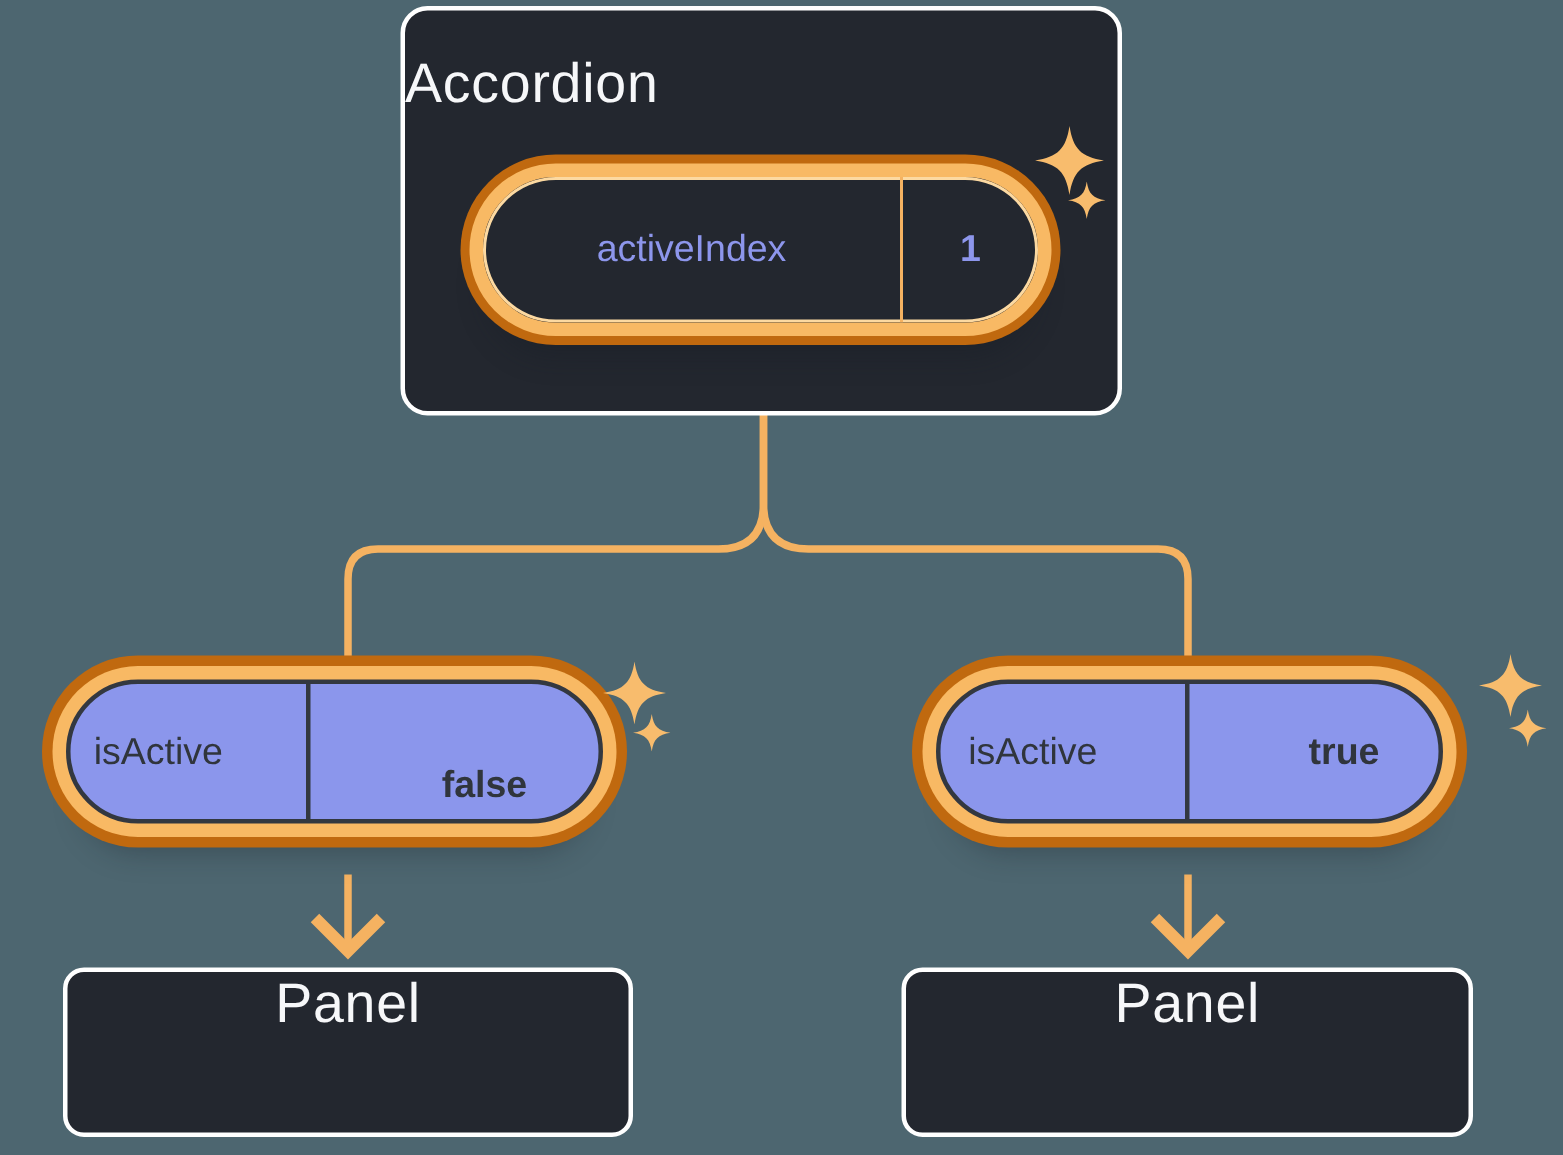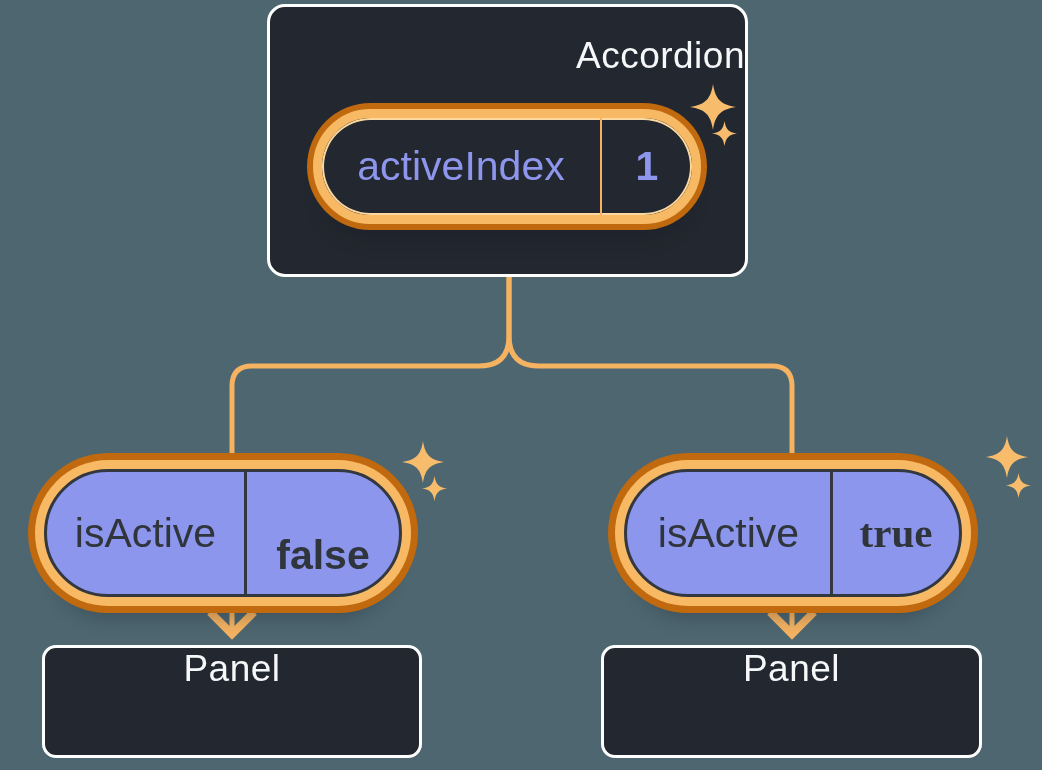--- a/index.html
+++ b/index.html
@@ -23,21 +23,21 @@
     border: 3px solid var(--node-border);
     color: var(--node-text);
   }
   .accordion-node {
     left: 267px; top: 4px;
     width: 481px; height: 273px;
     border-radius: 18px;
   }
   .node-title {
     margin-top: 28px;
-    text-align: right;
+    text-align: left;
     font-size: 37px;
     font-weight: 500;
     letter-spacing: 0.5px;
   }
   .panel-node {
     top: 645px;
     width: 380px; height: 113px;
     border-radius: 14px;
     display: flex;
     align-items: flex-start;
@@ -59,47 +59,48 @@
     left: 313px; top: 109px;
     width: 388px; height: 115px;
     background: var(--node-fill);
     border: 9px solid var(--ring-light);
     box-shadow:
       0 0 0 6px var(--ring-dark),
       0 24px 18px -10px rgba(22, 28, 38, 0.35),
       inset 0 0 0 2px var(--ring-pale);
   }
   .prop-pill {
-    top: 469px;
-    height: 128px;
+    top: 453px;
+    height: 96px;
     background: var(--purple-fill);
     border: 3px solid var(--dark-outline);
     box-shadow:
       0 0 0 9px var(--ring-light),
       0 0 0 16px var(--ring-dark),
       0 30px 20px -12px rgba(22, 28, 38, 0.35);
+    gap: 40px;
   }
   .prop-pill-left  { left: 44px;  width: 358px; }
   .prop-pill-right { left: 624px; width: 338px; }
   .pill-cell {
     display: flex;
     align-items: center;
     justify-content: center;
-    font-size: 41px;
+    font-size: 25px;
   }
   .pill-name { flex: 1; }
   .pill-value { font-weight: 700; }
   .state-pill .pill-name  { color: var(--purple-text); }
   .state-pill .pill-value { color: var(--purple-text); width: 90px; }
   .state-pill .pill-divider { width: 2px; background: var(--connector); }
   .prop-pill .pill-name  { color: var(--dark-text); }
   .prop-pill .pill-value { color: var(--dark-text); }
   .prop-pill .pill-divider { width: 3px; background: var(--dark-outline); }
   .prop-pill-left  .pill-value { width: 152px; margin-top: 44px; }
-  .prop-pill-right .pill-value { width: 126px; font-family: Liberation Serif, serif; }
+  .prop-pill-right .pill-value { width: 126px; }
   .sparkle { position: absolute; }
 </style>
 </head>
 <body>
 
 <div class="stage">
 
   <svg class="layer" viewBox="0 0 1042 770">
     <g fill="none" style="stroke: var(--connector)" stroke-width="5">
       <path d="M509 275 L509 336 Q509 366 479 366 L252 366 Q232 366 232 386 L232 470"></path>

